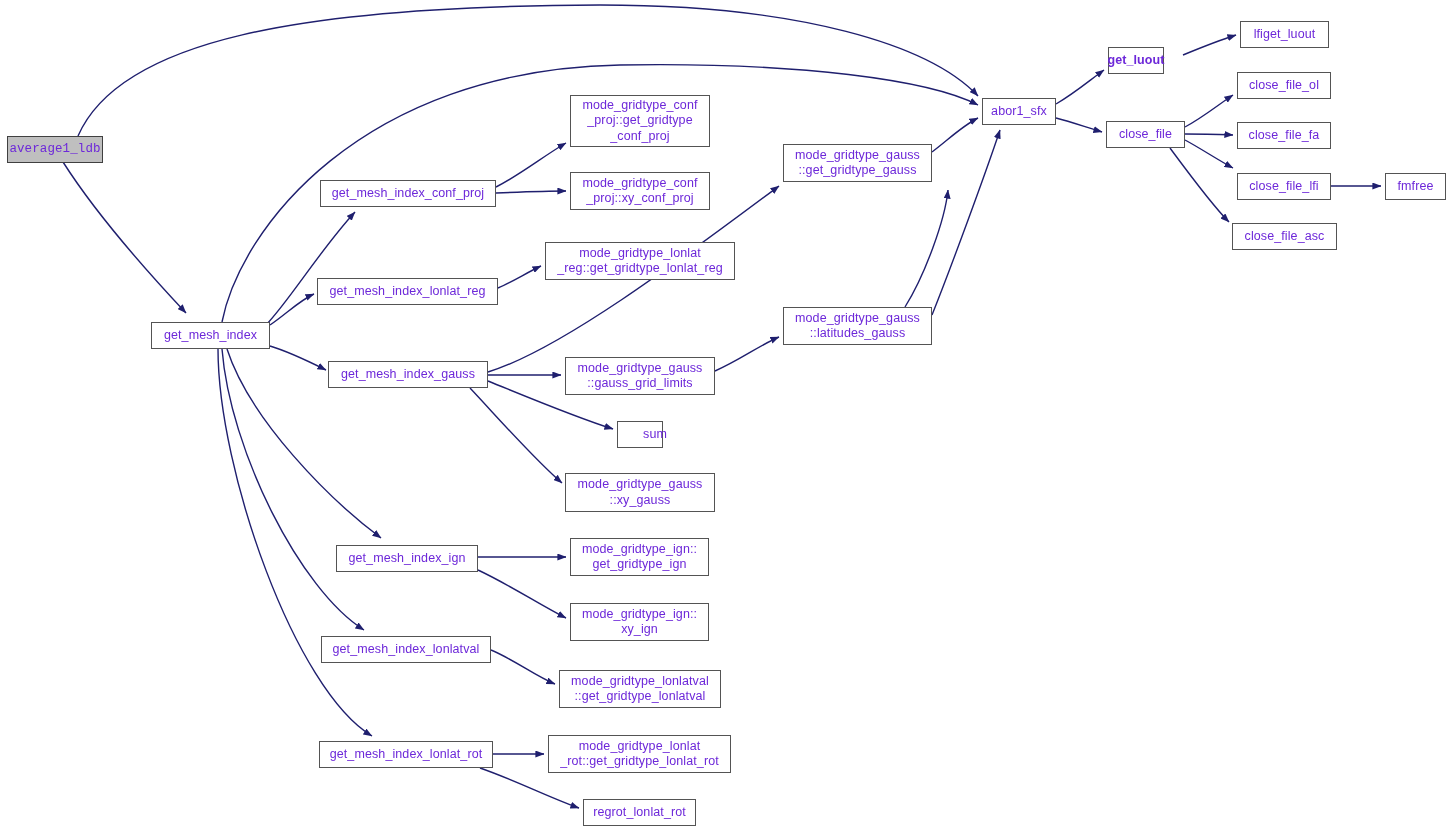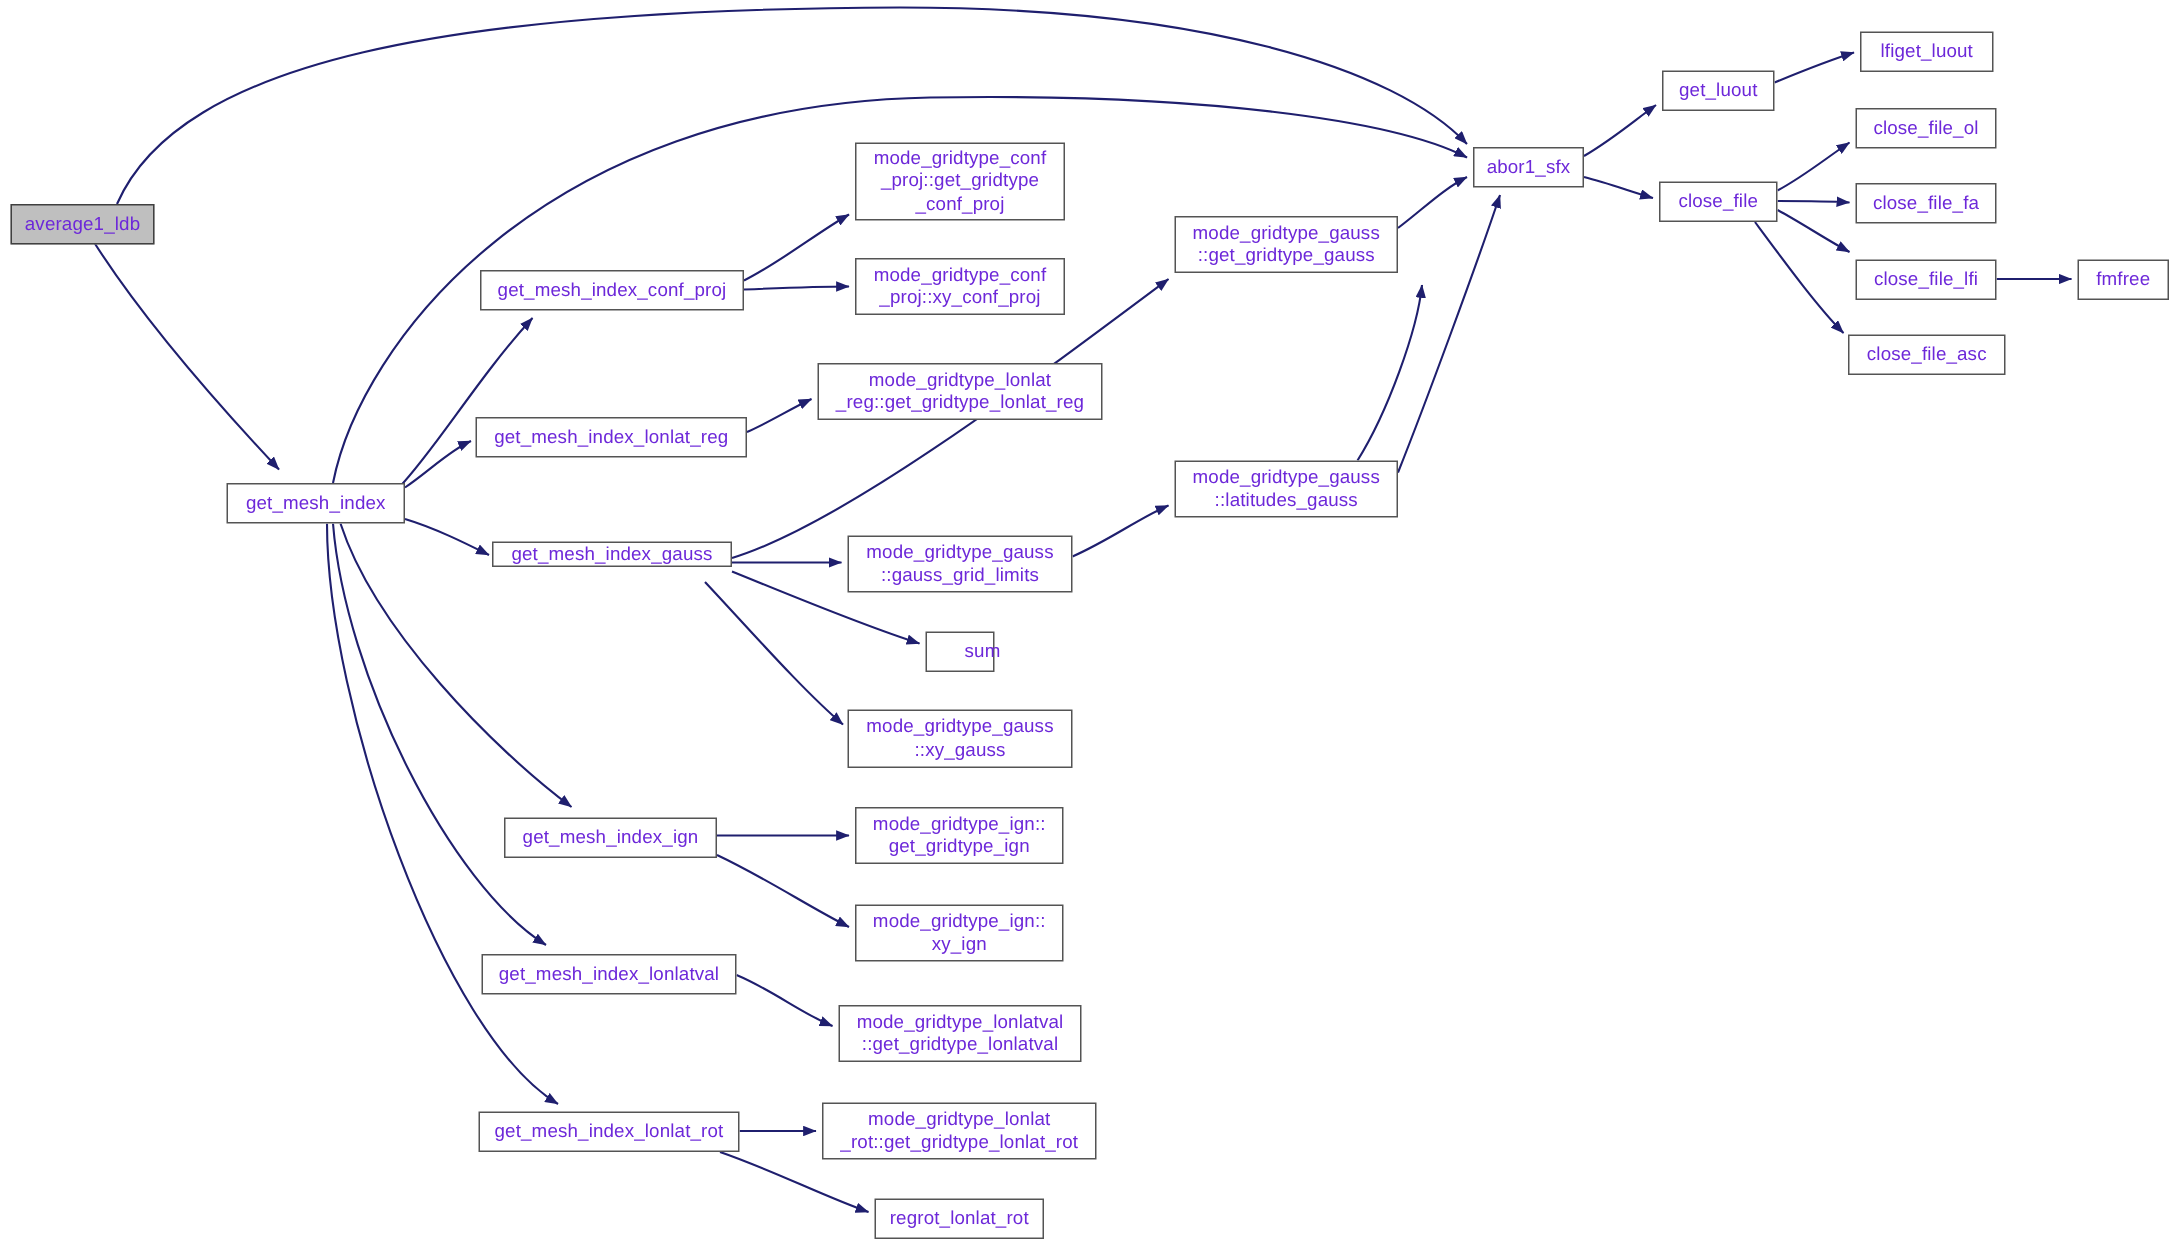--- a/index.html
+++ b/index.html
@@ -24,20 +24,21 @@
     font-size:12.5px;
     line-height:15.5px;
     letter-spacing:0.1px;
     white-space:pre-line;
     padding:0 4px;
     z-index:2;
   }
   .node.root{
     background:#bfbfbf;
     border:1px solid #404040;
+    font-family:Liberation Mono, monospace;
   }
 </style>
 </head>
 <body>
 
 <div id="canvas">
   <svg id="edges" xmlns="http://www.w3.org/2000/svg" viewBox="0 0 1449 832">
     <defs>
       <marker id="ah" markerWidth="9" markerHeight="7" refX="8.6" refY="3.5" orient="auto" markerUnits="userSpaceOnUse">
         <path d="M0,0 L9,3.5 L0,7 z" fill="#1f1f6e"></path>
@@ -77,21 +78,21 @@
         <path d="M1185,140 C1200,148 1218,160 1233,168" fill="none" stroke="#1f1f6e" stroke-width="1.4" marker-end="url(#ah)"></path>
         <path d="M1170,148 C1190,175 1212,205 1229,222" fill="none" stroke="#1f1f6e" stroke-width="1.4" marker-end="url(#ah)"></path>
         <path d="M1331,186 C1350,186 1366,186 1381,186" fill="none" stroke="#1f1f6e" stroke-width="1.4" marker-end="url(#ah)"></path>
       </g>
   </svg>
   <div id="node-layer">
       <div class="node root" style="left: 7px; top: 136px; width: 96px; height: 27px;">average1_ldb</div>
       <div class="node" style="left: 151px; top: 322px; width: 119px; height: 27px;">get_mesh_index</div>
       <div class="node" style="left: 320px; top: 180px; width: 176px; height: 27px;">get_mesh_index_conf_proj</div>
       <div class="node" style="left: 317px; top: 278px; width: 181px; height: 27px;">get_mesh_index_lonlat_reg</div>
-      <div class="node" style="left: 328px; top: 361px; width: 160px; height: 17px;">get_mesh_index_gauss</div>
+      <div class="node" style="left: 328px; top: 361px; width: 160px; height: 27px;">get_mesh_index_gauss</div>
       <div class="node" style="left: 336px; top: 545px; width: 142px; height: 27px;">get_mesh_index_ign</div>
       <div class="node" style="left: 321px; top: 636px; width: 170px; height: 27px;">get_mesh_index_lonlatval</div>
       <div class="node" style="left: 319px; top: 741px; width: 174px; height: 27px;">get_mesh_index_lonlat_rot</div>
       <div class="node" style="left: 570px; top: 95px; width: 140px; height: 52px;">mode_gridtype_conf
 _proj::get_gridtype
 _conf_proj</div>
       <div class="node" style="left: 570px; top: 172px; width: 140px; height: 38px;">mode_gridtype_conf
 _proj::xy_conf_proj</div>
       <div class="node" style="left: 545px; top: 242px; width: 190px; height: 38px;">mode_gridtype_lonlat
 _reg::get_gridtype_lonlat_reg</div>
@@ -107,21 +108,21 @@
       <div class="node" style="left: 559px; top: 670px; width: 162px; height: 38px; text-align: center;">mode_gridtype_lonlatval
 ::get_gridtype_lonlatval</div>
       <div class="node" style="left: 548px; top: 735px; width: 183px; height: 38px;">mode_gridtype_lonlat
 _rot::get_gridtype_lonlat_rot</div>
       <div class="node" style="left: 583px; top: 799px; width: 113px; height: 27px;">regrot_lonlat_rot</div>
       <div class="node" style="left: 783px; top: 144px; width: 149px; height: 38px;">mode_gridtype_gauss
 ::get_gridtype_gauss</div>
       <div class="node" style="left: 783px; top: 307px; width: 149px; height: 38px;">mode_gridtype_gauss
 ::latitudes_gauss</div>
       <div class="node" style="left: 982px; top: 98px; width: 74px; height: 27px; text-align: right;">abor1_sfx</div>
-      <div class="node" style="left: 1108px; top: 47px; width: 75px; height: 27px;">get_luout</div>
+      <div class="node" style="left: 1108px; top: 47px; width: 56px; height: 27px; font-weight: bold;">get_luout</div>
       <div class="node" style="left: 1106px; top: 121px; width: 79px; height: 27px;">close_file</div>
       <div class="node" style="left: 1240px; top: 21px; width: 89px; height: 27px;">lfiget_luout</div>
       <div class="node" style="left: 1237px; top: 72px; width: 94px; height: 27px;">close_file_ol</div>
       <div class="node" style="left: 1237px; top: 122px; width: 94px; height: 27px;">close_file_fa</div>
       <div class="node" style="left: 1237px; top: 173px; width: 94px; height: 27px;">close_file_lfi</div>
       <div class="node" style="left: 1385px; top: 173px; width: 61px; height: 27px;">fmfree</div>
       <div class="node" style="left: 1232px; top: 223px; width: 105px; height: 27px;">close_file_asc</div>
     </div>
 </div>
 

